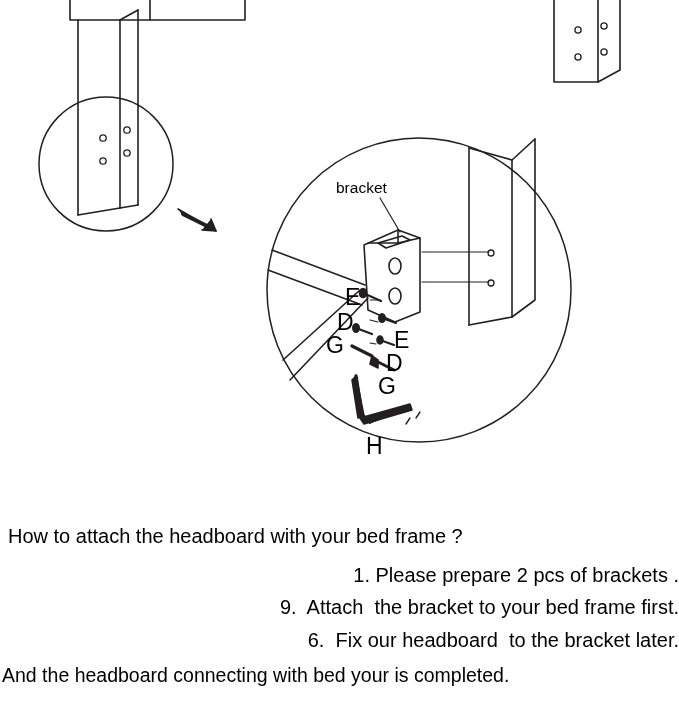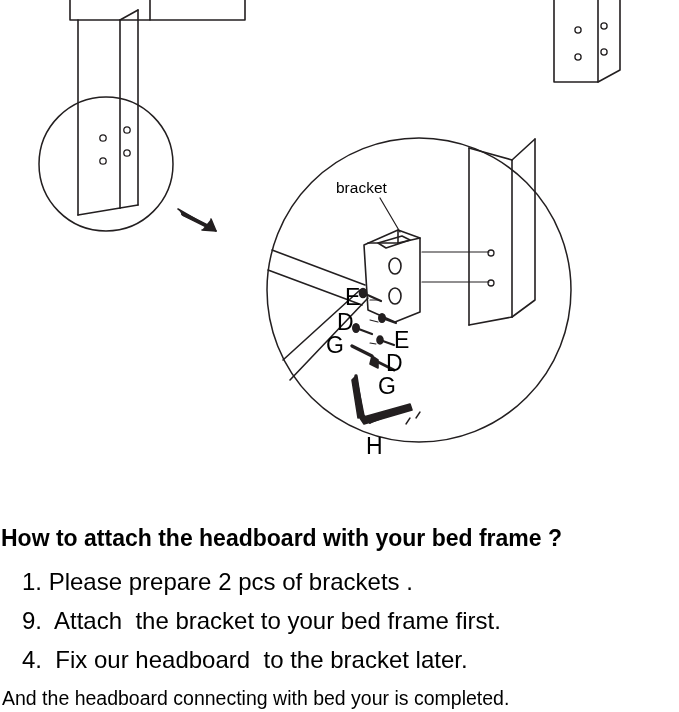--- a/index.html
+++ b/index.html
@@ -29,38 +29,38 @@
     font-family: "Liberation Sans", sans-serif;
     fill: #000000;
   }
   #text-area {
     position: absolute;
     left: 0;
     top: 500px;
     width: 679px;
   }
   .question {
-    font-size: 23px;
-    padding-left: 1px;
+    font-size: 20px;
+    padding-left: 8px;
     padding-top: 24px;
     line-height: 1.25;
     white-space: pre;
-    font-weight: bold;
   }
   ol.steps {
     list-style: none;
     margin: 0;
     padding: 0;
     padding-left: 22px;
     padding-top: 10px;
   }
   ol.steps li {
-    font-size: 24px;
+    font-size: 20px;
     line-height: 1.62;
     white-space: pre;
+    text-align: right;
   }
   .closing {
     font-size: 19.5px;
     padding-left: 2px;
     padding-top: 8px;
     white-space: pre;
   }
 </style>
 </head>
 <body>
@@ -201,16 +201,16 @@
 
     <text class="svg-label" x="366" y="454" font-size="23">H</text>
   </svg>
 </div>
 
 <div id="text-area">
   <div class="question">How to attach the headboard with your bed frame ?</div>
   <ol class="steps">
     <li>1. Please prepare 2 pcs of brackets .</li>
     <li>9.  Attach  the bracket to your bed frame first.</li>
-    <li>4.  Fix our headboard  to the bracket later.</li>
+    <li>6.  Fix our headboard  to the bracket later.</li>
   </ol>
   <div class="closing">And the headboard connecting with bed your is completed.</div>
 </div>
 
 </body></html>

